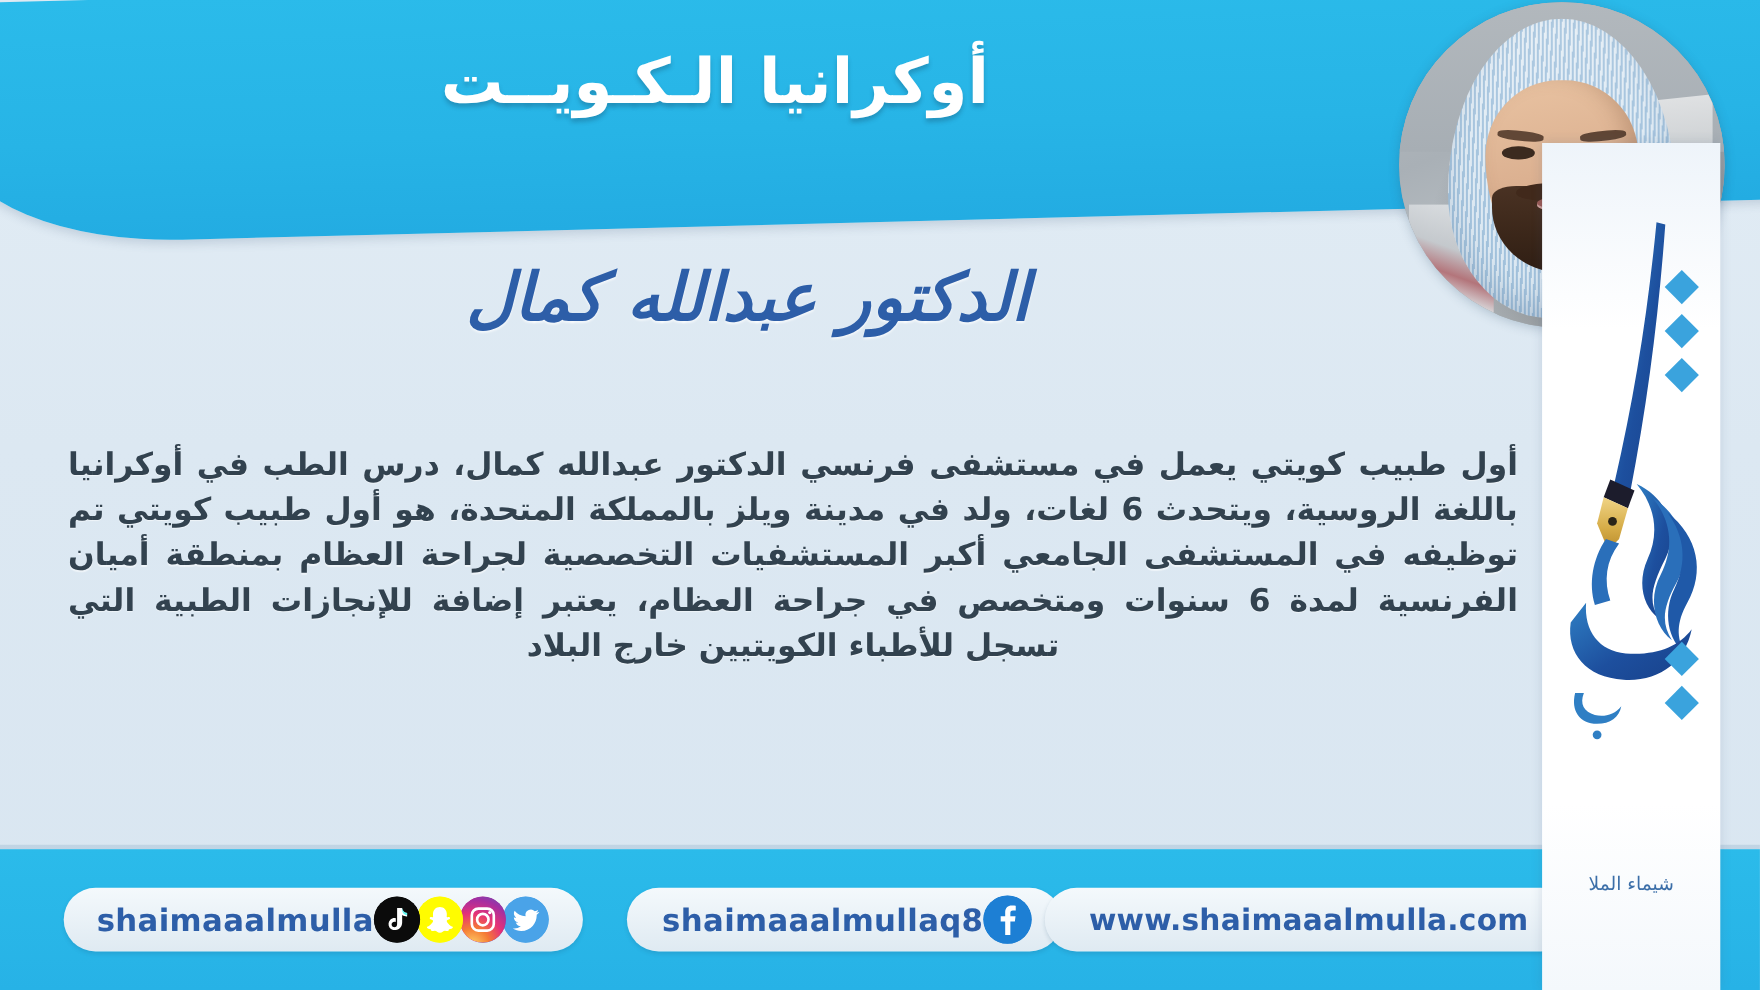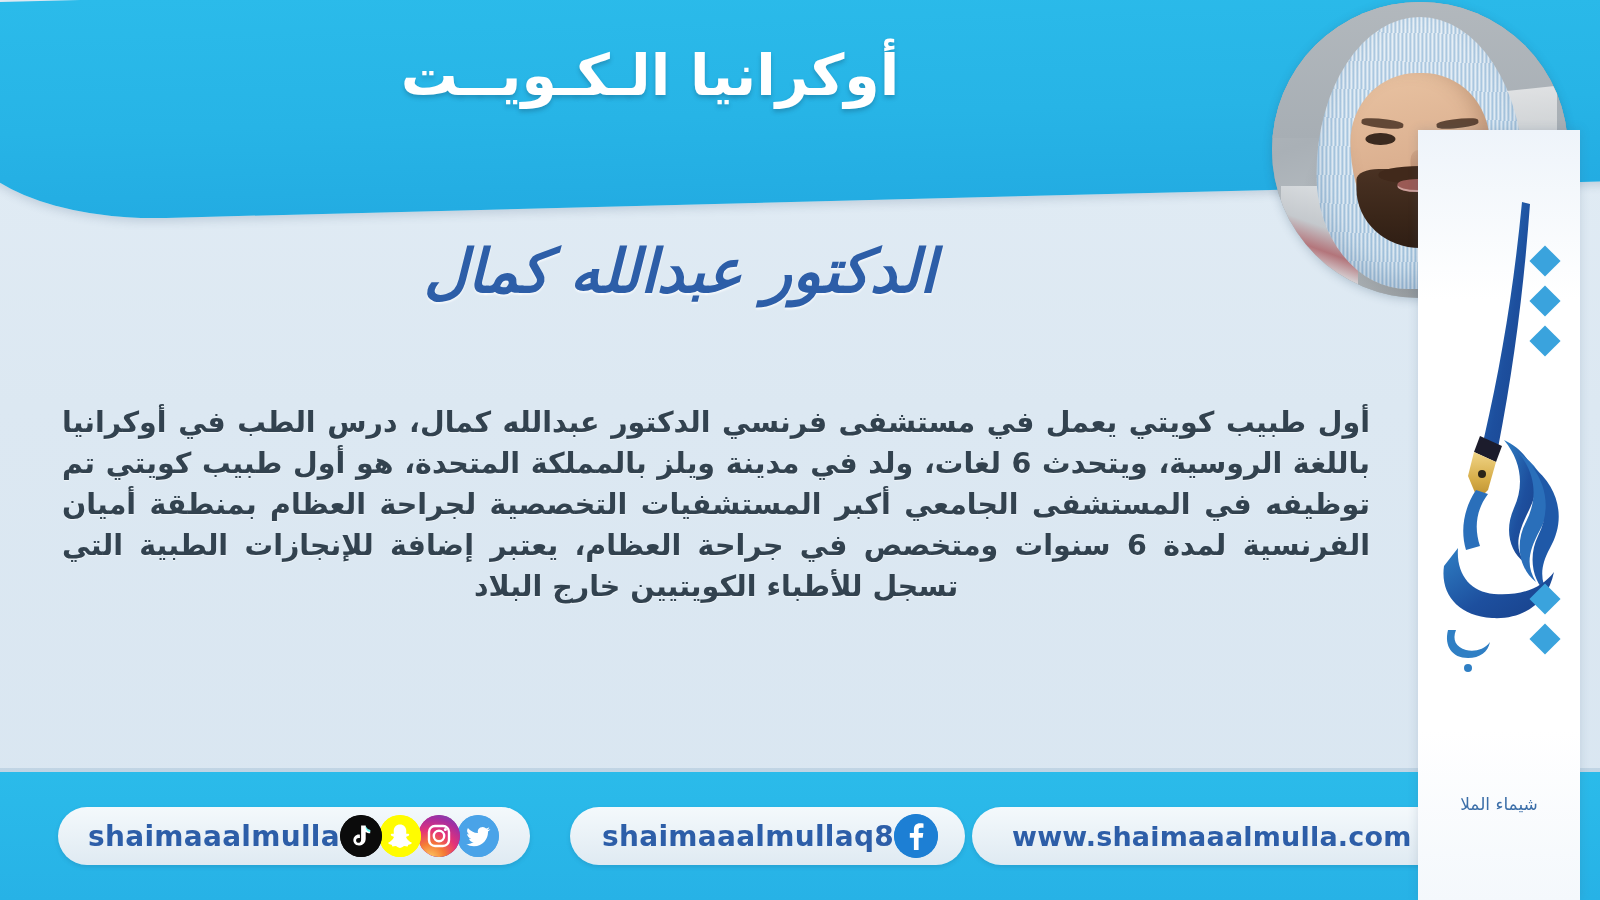--- a/index.html
+++ b/index.html
@@ -153,42 +153,41 @@
     direction:rtl;
     text-shadow:0 2px 2px rgba(255,255,255,.65);
     font-style:italic;
   }
 
   
   .body-text {
     position:absolute;
     z-index:4;
     top:402px;
-    right:230px;
+    right:220px;
     left:62px;
     direction:rtl;
     text-align:justify;
     text-align-last:center;
     color:#32424f;
     font-size:28.5px;
     font-weight:bold;
     line-height:41px;
     letter-spacing:0px;
     text-shadow:0 1px 1px rgba(255,255,255,.55);
   }
 
   
   .logo-panel {
     position:absolute;
     z-index:9;
     top:130px; left:1402px;
     width:162px; height:770px;
     background:linear-gradient(180deg,#eef4fa 0%,#ffffff 22%,#ffffff 78%,#f4f8fc 100%);
     box-shadow:0 0 10px rgba(60,90,120,.18);
-    margin-left:16px;
   }
   .logo-art {
     position:absolute;
     top:60px; left:0; right:0;
     height:520px;
   }
   .logo-caption {
     position:absolute;
     bottom:86px; left:0; right:0;
     text-align:center;
@@ -211,21 +210,21 @@
     height:58px;
     border-radius:29px;
     background:linear-gradient(180deg,#f4f9fc 0%,#dfeaf2 100%);
     display:flex;
     align-items:center;
     box-shadow:0 2px 4px rgba(25,80,115,.18);
     justify-content:flex-end;
   }
   #pill-social { left:58px; bottom:35px; padding:0 34px 0 16px; gap:0; }
   #pill-fb     { left:570px; bottom:35px; padding:0 30px 0 18px; }
-  #pill-web    { left:972px; bottom:35px; padding:0 40px; }
+  #pill-web    { left:950px; bottom:35px; padding:0 40px; }
 
   .handle {
     color:#2d5ea8;
     font-size:28px;
     font-weight:bold;
     direction:ltr;
     margin-left:14px;
     letter-spacing:.3px;
   }
   .weburl {

